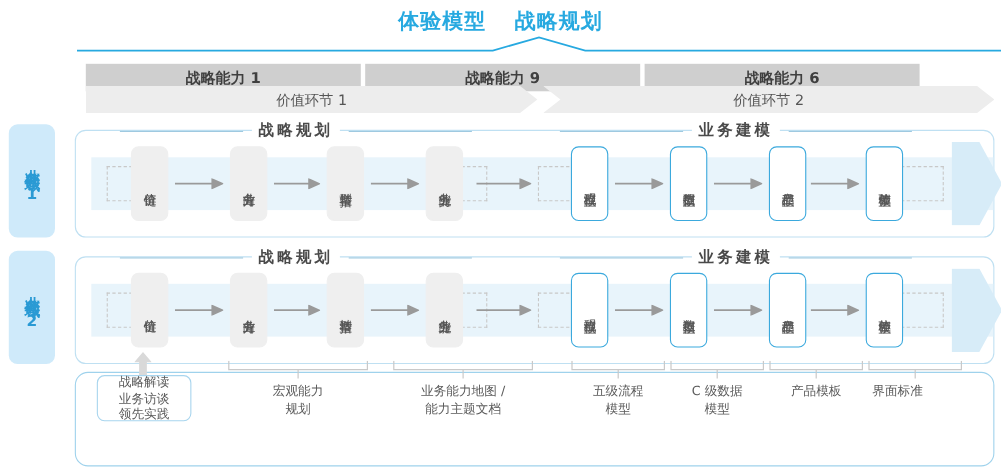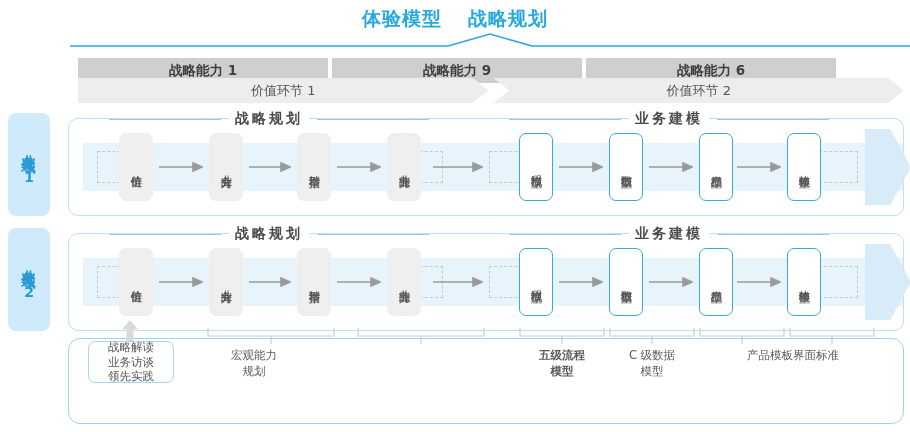--- a/index.html
+++ b/index.html
@@ -323,23 +323,25 @@
       <path d="M722,0 L722,8 L806,8 L806,0 M764,8 L764,16"></path>
     </g>
   </svg>
 
   <div class="up-arrow"></div>
 
   <div class="hl-box">战略解读
 业务访谈
 领先实践</div>
 
-  <div class="blabel" style="left:194px; top:348px; width:120px;">宏观能力
+  <div class="blabel" style="left:211px; top:348px; width:120px;">宏观能力
 规划</div>
-  <div class="blabel" style="left:502px; top:348px; width:120px;font-weight:bold;">五级流程
+  <div class="blabel" style="left:351px; top:348px; width:140px;">业务能力地图 /
+能力主题文档</div>
+  <div class="blabel" style="left:502px; top:348px; width:120px;">五级流程
 模型</div>
   <div class="blabel" style="left:592px; top:348px; width:120px;">C 级数据
 模型</div>
-  <div class="blabel" style="left:710px; top:348px; width:120px;">产品模板</div>
+  <div class="blabel" style="left:682px; top:348px; width:120px;">产品模板</div>
   <div class="blabel" style="left:756px; top:348px; width:120px;">界面标准</div>
 
 
 </div>
 
 </body></html>

